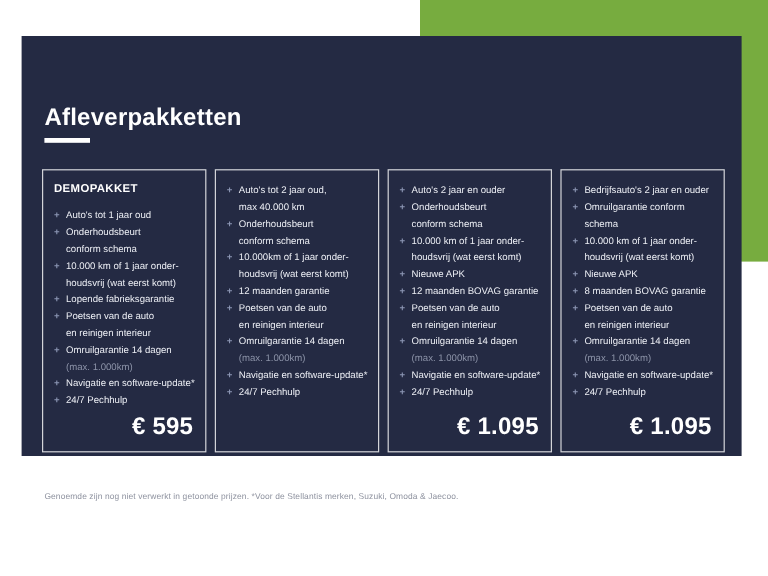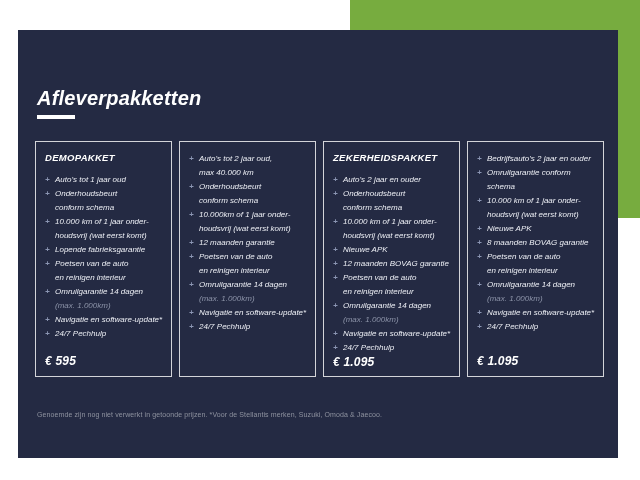--- a/index.html
+++ b/index.html
@@ -13,23 +13,22 @@
   body{
     width:640px;height:480px;position:relative;overflow:hidden;
     background:#ffffff;
     font-family:"Liberation Sans", sans-serif;
   }
   .green-block{
     position:absolute;left:350px;top:0;width:290px;height:218px;
     background:var(--green);
   }
   .panel{
-    position:absolute;left:18px;top:30px;width:600px;height:428px;
+    position:absolute;left:18px;top:30px;width:600px;height:350px;
     background:var(--navy);
-    font-style:italic;
   }
   .panel-title{
     position:absolute;left:19px;top:44px;
     color:#ffffff;font-size:20px;font-weight:700;letter-spacing:0.2px;
   }
   .title-underline{
     position:absolute;left:19px;top:85px;width:38px;height:4px;background:#ffffff;
   }
   .cards{
     position:absolute;left:17px;top:111px;display:flex;gap:7px;
@@ -52,22 +51,22 @@
     color:#EDEFF5;font-size:8px;line-height:14px;
     white-space:pre-line;
   }
   .plus{
     position:absolute;left:0;top:0;color:var(--bullet);font-weight:700;
   }
   .feature-note{
     display:block;color:var(--muted);white-space:nowrap;
   }
   .price{
-    margin-top:auto;text-align:left;color:#ffffff;
-    font-weight:700;font-size:12px;letter-spacing:0.2px;padding-right:2px;
+    margin-top:auto;text-align:right;color:#ffffff;
+    font-weight:700;font-size:20px;letter-spacing:0.2px;padding-right:2px;
   }
   .footer-note{
     position:absolute;left:37px;top:404px;
     color:var(--footer);font-size:7px;letter-spacing:0.1px;
   }
 </style>
 </head>
 <body>
 
 <div class="green-block"></div>
@@ -107,21 +106,20 @@
           <li class="pkg-item"><span class="plus">+</span><span class="feature-text">12 maanden garantie</span></li>
           <li class="pkg-item"><span class="plus">+</span><span class="feature-text">Poetsen van de auto
 en reinigen interieur</span></li>
           <li class="pkg-item"><span class="plus">+</span><span class="feature-text">Omruilgarantie 14 dagen</span><span class="feature-note">(max. 1.000km)</span></li>
           <li class="pkg-item"><span class="plus">+</span><span class="feature-text">Navigatie en software-update*</span></li>
           <li class="pkg-item"><span class="plus">+</span><span class="feature-text">24/7 Pechhulp</span></li>
         </ul>
     </div>
 
     <div class="card">
-      <h2 class="card-title">ZEKERHEIDSPAKKET</h2>
       <ul class="pkg-list">
           <li class="pkg-item"><span class="plus">+</span><span class="feature-text">Auto's 2 jaar en ouder</span></li>
           <li class="pkg-item"><span class="plus">+</span><span class="feature-text">Onderhoudsbeurt
 conform schema</span></li>
           <li class="pkg-item"><span class="plus">+</span><span class="feature-text">10.000 km of 1 jaar onder-
 houdsvrij (wat eerst komt)</span></li>
           <li class="pkg-item"><span class="plus">+</span><span class="feature-text">Nieuwe APK</span></li>
           <li class="pkg-item"><span class="plus">+</span><span class="feature-text">12 maanden BOVAG garantie</span></li>
           <li class="pkg-item"><span class="plus">+</span><span class="feature-text">Poetsen van de auto
 en reinigen interieur</span></li>

